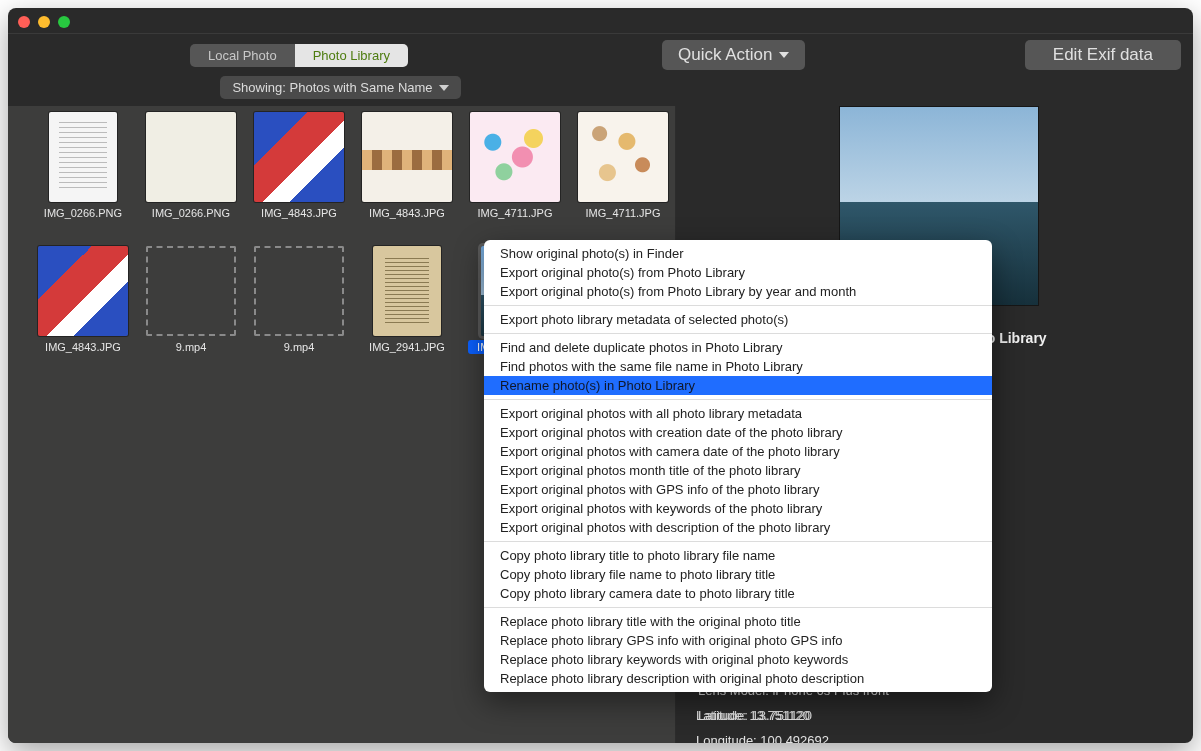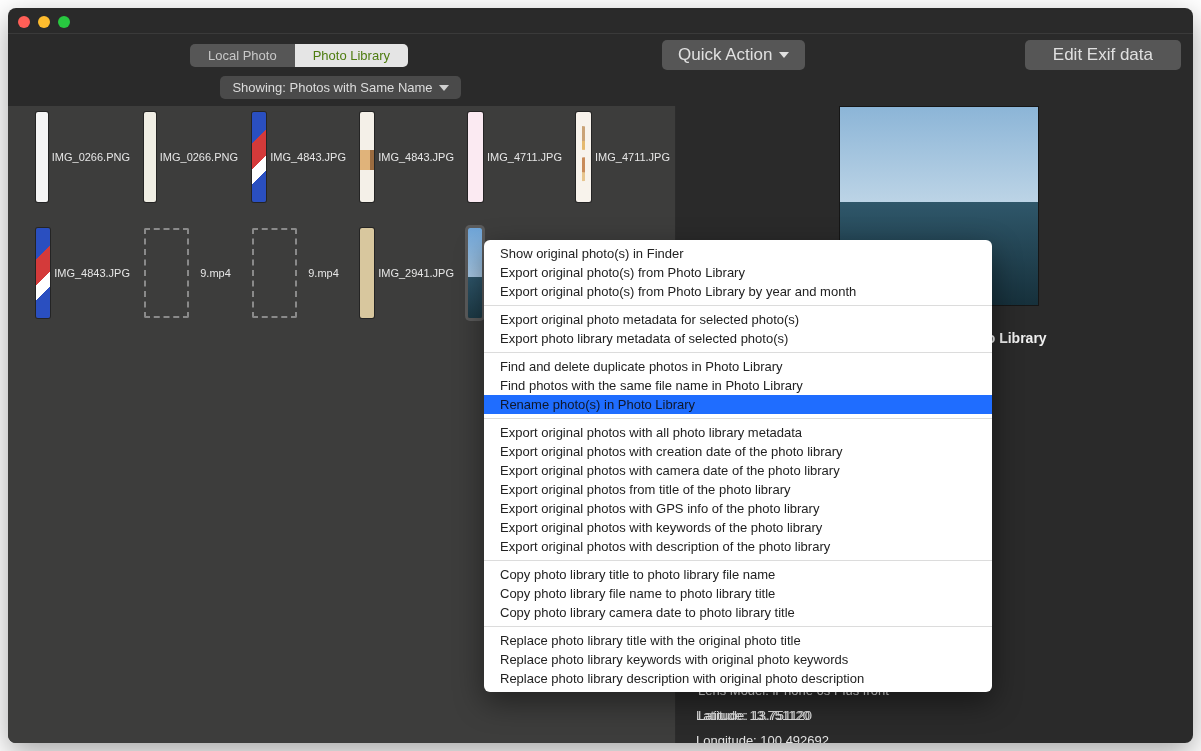--- a/index.html
+++ b/index.html
@@ -56,21 +56,21 @@
 
   .content { display:flex; height: calc(100% - 98px); }
   .grid-pane {
     width: 668px;
     background: #3d3d3c;
     border-right: 1px solid #2c2c2c;
     padding: 6px 0 0 28px;
     overflow: hidden; position: relative;
   }
   .thumbs { display:grid; grid-template-columns: repeat(6, 94px); gap: 26px 14px; }
-  .thumb { width:94px; display:flex; flex-direction:row; align-items:center; gap:4px; }
+  .thumb { width:94px; display:flex; flex-direction:column; align-items:center; gap:4px; }
   .thumb .pic {
     width:90px; height:90px; border-radius:2px; background:#ccc;
     display:flex; align-items:center; justify-content:center;
     box-shadow: 0 0 0 1px rgba(0,0,0,.4);
     position:relative;
   }
   .thumb .pic.tall { width:68px; }
   .thumb .label { font-size:11px; color:#e6e6e6; text-align:center; width:100%; padding: 1px 0; border-radius:3px;}
   .thumb .pic.dash { background:transparent; border:2px dashed #8a8a8a; box-shadow:none;}
   .thumb.selected .pic { box-shadow: 0 0 0 3px #5b5b5b, 0 0 0 1px rgba(0,0,0,.4); }
@@ -223,40 +223,40 @@
           <div class="meta-row"><span class="k">Latitude</span><span>13.751120</span></div>
         </div>
     </div>
   </div>
 
   <div class="ctxmenu" id="ctxmenu">
       <div class="ctx-item">Show original photo(s) in Finder</div>
       <div class="ctx-item">Export original photo(s) from Photo Library</div>
       <div class="ctx-item">Export original photo(s) from Photo Library by year and month</div>
       <div class="ctx-sep"></div>
-      <div class="ctx-item">Export original photo metadata for selected photo(s)</div>
       <div class="ctx-item">Export photo library metadata of selected photo(s)</div>
       <div class="ctx-sep"></div>
       <div class="ctx-item">Find and delete duplicate photos in Photo Library</div>
       <div class="ctx-item">Find photos with the same file name in Photo Library</div>
       <div class="ctx-item hl">Rename photo(s) in Photo Library</div>
       <div class="ctx-sep"></div>
       <div class="ctx-item">Export original photos with all photo library metadata</div>
       <div class="ctx-item">Export original photos with creation date of the photo library</div>
       <div class="ctx-item">Export original photos with camera date of the photo library</div>
-      <div class="ctx-item">Export original photos from title of the photo library</div>
+      <div class="ctx-item">Export original photos month title of the photo library</div>
       <div class="ctx-item">Export original photos with GPS info of the photo library</div>
       <div class="ctx-item">Export original photos with keywords of the photo library</div>
       <div class="ctx-item">Export original photos with description of the photo library</div>
       <div class="ctx-sep"></div>
       <div class="ctx-item">Copy photo library title to photo library file name</div>
       <div class="ctx-item">Copy photo library file name to photo library title</div>
       <div class="ctx-item">Copy photo library camera date to photo library title</div>
       <div class="ctx-sep"></div>
       <div class="ctx-item">Replace photo library title with the original photo title</div>
+      <div class="ctx-item">Replace photo library GPS info with original photo GPS info</div>
       <div class="ctx-item">Replace photo library keywords with original photo keywords</div>
       <div class="ctx-item">Replace photo library description with original photo description</div>
     </div>
 
 <div style="position: absolute; left: 688px; top: 700px; color: rgb(226, 226, 226); font-size: 13px;">
       <div class="meta-row">Latitude: 13.751120</div>
       <div class="meta-row">Longitude: 100.492692</div>
     </div>
   </div>
 

